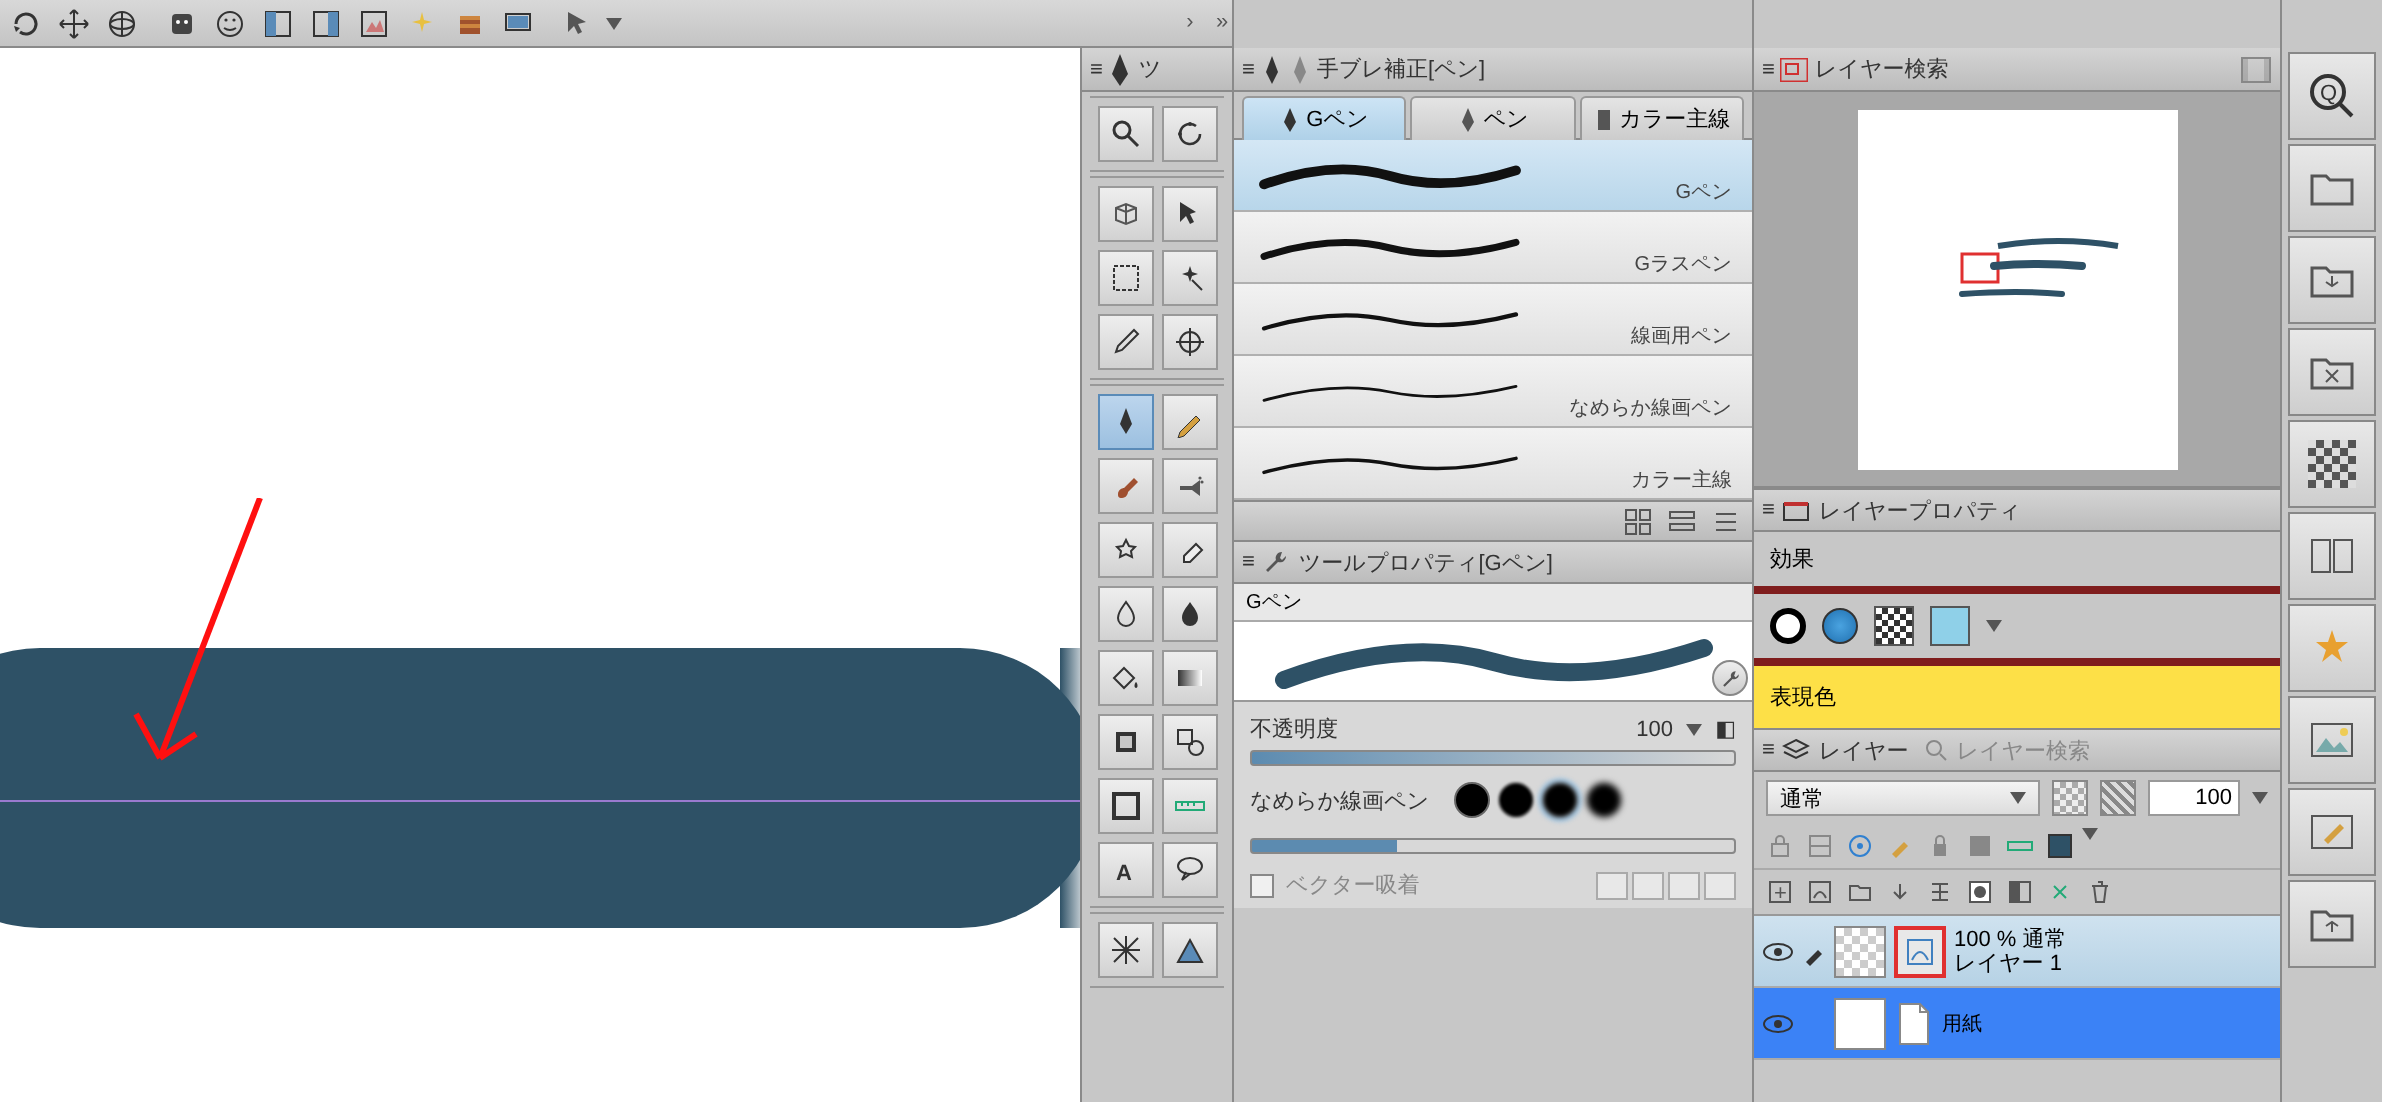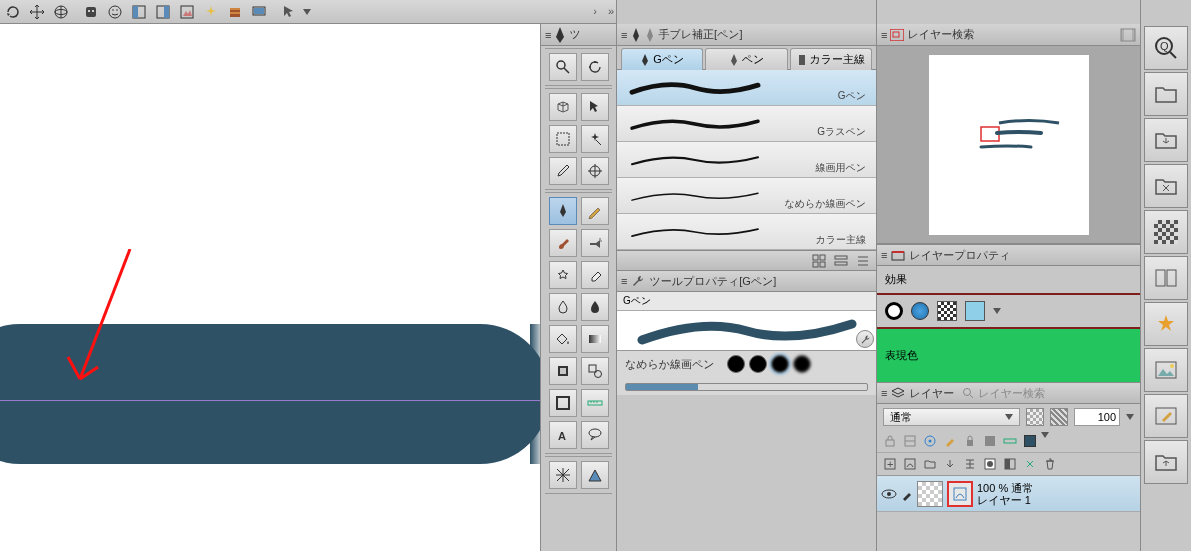--- a/index.html
+++ b/index.html
@@ -48,21 +48,21 @@
 .blend-sel{flex:1;height:18px;background:linear-gradient(#f4f4f4,#ddd);border:1px solid #999;display:flex;align-items:center;padding:0 6px;justify-content:space-between}
 .opacity-box{width:46px;height:18px;background:#fff;border:1px solid #999;display:flex;align-items:center;justify-content:flex-end;padding:0 3px}
 .layer-icons{display:flex;gap:2px;padding:2px 4px;border-bottom:1px solid #aaa;flex-wrap:wrap}
 .li-btn{width:18px;height:18px;display:flex;align-items:center;justify-content:center;cursor:pointer}
 .layer-list{background:#3b82f6}
 .layer-row{height:36px;display:flex;align-items:center;border-bottom:1px solid #aaa;padding:0 4px;gap:4px}
 .layer-row.active{background:linear-gradient(#cfe2ef,#b6d2e5)}
 .layer-thumb{width:26px;height:26px;background:#fff;border:1px solid #888}
 .layer-thumb.checker{background:repeating-conic-gradient(#ccc 0 25%,#fff 0 50%) 0 0/8px 8px}
 .layer-icon-box{width:26px;height:26px;border:2px solid #e03030;display:flex;align-items:center;justify-content:center;background:#e8e8e8}
-.effect-row{display:flex;align-items:center;gap:8px;padding:6px 8px;border-bottom:2px solid #7f1d1d}
+.effect-row{display:flex;align-items:center;gap:8px;padding:6px 8px;border-bottom:4px solid #7f1d1d}
 .eff-circle{width:18px;height:18px;border-radius:50%;border:1px solid #333}
 .color-swatches{display:flex;height:22px}
 .cs{flex:1}
 .quick-col{display:flex;flex-direction:column;align-items:center;padding-top:2px;gap:0}
 .quick-btn{width:44px;height:44px;border:1px solid #888;background:linear-gradient(#e8e8e8,#cecece);display:flex;align-items:center;justify-content:center;margin-bottom:2px;cursor:pointer}
 .mini-icon{width:16px;height:16px;display:block}
 .chk{width:12px;height:12px;border:1px solid #888;background:#f0f0f0;display:inline-block}
 .tri{display:inline-block;width:0;height:0;border-left:4px solid transparent;border-right:4px solid transparent;border-top:6px solid #555}
 .wrench{width:14px;height:14px}
 .header-chevrons{position:absolute;top:0;height:22px;display:flex;align-items:center;gap:2px}
@@ -445,31 +445,48 @@
         <path d="M10 26 Q70 4 115 17 T220 10" fill="none" stroke="#2e5166" stroke-width="9" stroke-linecap="round"></path>
       </svg>
     <div style="position:absolute;right:2px;bottom:2px;width:18px;height:18px;border:1px solid #888;border-radius:50%;background:linear-gradient(#eee,#ccc);display:flex;align-items:center;justify-content:center">
         <svg width="11" height="11" viewBox="0 0 14 14">
           <path d="M10 2a3 3 0 0 0-3 4L2 11l1 1 5-5a3 3 0 0 0 4-3l-2 2-1-1z" fill="#555"></path>
         </svg>
       </div>
   </div>
   <div class="prop-block">
     <div class="prop-row">
+        <span class="prop-label">不透明度</span>
+        <span class="prop-val"><span>100</span> <span class="tri" style="margin-left:3px"></span> <span style="margin-left:4px">◧</span></span>
+      </div>
+    <div class="prop-slider"></div>
+  </div>
+  <div class="prop-block">
+    <div class="prop-row">
         <span class="prop-label">なめらか線画ペン</span>
       <div class="aa-circles">
         <div class="aa-c"></div>
         <div class="aa-c" style="filter:blur(0.5px)"></div>
         <div class="aa-c sel" style="filter:blur(1px)"></div>
         <div class="aa-c" style="filter:blur(1.5px)"></div>
       </div>
     </div>
   </div>
   <div class="prop-block">
     <div class="prop-slider" style="background:linear-gradient(90deg,#5c8bb0 0%,#5c8bb0 30%,#d8d8d8 30%)"></div>
+  </div>
+  <div class="prop-block" style="display:flex;align-items:center;gap:6px">
+    <span class="chk"></span>
+    <span style="color:#888">ベクター吸着</span>
+    <div style="margin-left:auto;display:flex;gap:2px">
+      <span style="width:16px;height:14px;border:1px solid #aaa;background:#e8e8e8"></span>
+      <span style="width:16px;height:14px;border:1px solid #aaa;background:#e8e8e8"></span>
+      <span style="width:16px;height:14px;border:1px solid #aaa;background:#e8e8e8"></span>
+      <span style="width:16px;height:14px;border:1px solid #aaa;background:#e8e8e8"></span>
+    </div>
   </div>
 </div>
 
 <div class="panel-stack ps-nav">
   <div style="height:24px;background:#c7c7c7"></div>
   <div class="panel-header">
     <span>≡</span>
     <svg width="14" height="12" viewBox="0 0 14 12">
         <rect x="0" y="0" width="14" height="12" fill="none" stroke="#d03030" stroke-width="1.5"></rect>
         <rect x="3" y="3" width="6" height="5" fill="none" stroke="#d03030"></rect>
@@ -504,21 +521,21 @@
   <div class="effect-row">
     <span>効果</span>
   </div>
   <div class="effect-row">
     <div class="eff-circle" style="background:#fff;border:3px solid #000"></div>
     <div class="eff-circle" style="background:radial-gradient(#4aa3e0,#2070b0)"></div>
     <div class="eff-circle" style="width:20px;height:20px;border-radius:0;background:repeating-conic-gradient(#333 0 25%,#fff 0 50%) 0 0/6px 6px;border:1px solid #555"></div>
     <div class="eff-circle" style="width:20px;height:20px;border-radius:0;background:#8fd0e8;border:1px solid #555"></div>
     <span class="tri"></span>
   </div>
-  <div style="padding:19px 8px;background:#22c55e">
+  <div style="padding:8px 8px;background:#fde047">
     <span>表現色</span>
   </div>
 
   <div class="section-title">
     <span>≡</span>
     <svg width="14" height="12" viewBox="0 0 14 12">
         <path d="M7 1l6 3-6 3-6-3z M1 7l6 3 6-3" fill="none" stroke="#333"></path>
       </svg>
     <span>レイヤー</span>
     <div class="spacer"></div>
@@ -651,20 +668,33 @@
           <svg width="16" height="16" viewBox="0 0 16 16">
             <rect x="2" y="2" width="12" height="12" fill="none" stroke="#4080c0"></rect>
             <path d="M4 12q4-8 8 0" stroke="#4080c0" fill="none"></path>
           </svg>
         </div>
       <div style="display:flex;flex-direction:column;font-size:10px;line-height:12px">
         <span>100 % 通常</span>
         <span>レイヤー 1</span>
       </div>
     </div>
+    <div class="layer-row">
+      <svg width="16" height="12" viewBox="0 0 16 12">
+          <ellipse cx="8" cy="6" rx="7" ry="4" fill="none" stroke="#333"></ellipse>
+          <circle cx="8" cy="6" r="2" fill="#333"></circle>
+        </svg>
+      <div style="width:12px"></div>
+      <div class="layer-thumb"></div>
+      <svg width="20" height="24" viewBox="0 0 20 24">
+          <path d="M3 2h10l4 4v16H3z" fill="#fff" stroke="#888"></path>
+          <path d="M13 2v4h4" fill="none" stroke="#888"></path>
+        </svg>
+      <span style="font-size:10px">用紙</span>
+    </div>
   </div>
 </div>
 
 <div class="panel-stack ps-quick">
   <div style="height:24px"></div>
   <div class="quick-col">
     <div class="quick-btn">
         <svg width="26" height="26" viewBox="0 0 26 26">
           <circle cx="11" cy="11" r="8" fill="none" stroke="#333" stroke-width="2"></circle>
           <line x1="17" y1="17" x2="23" y2="23" stroke="#333" stroke-width="2"></line>

